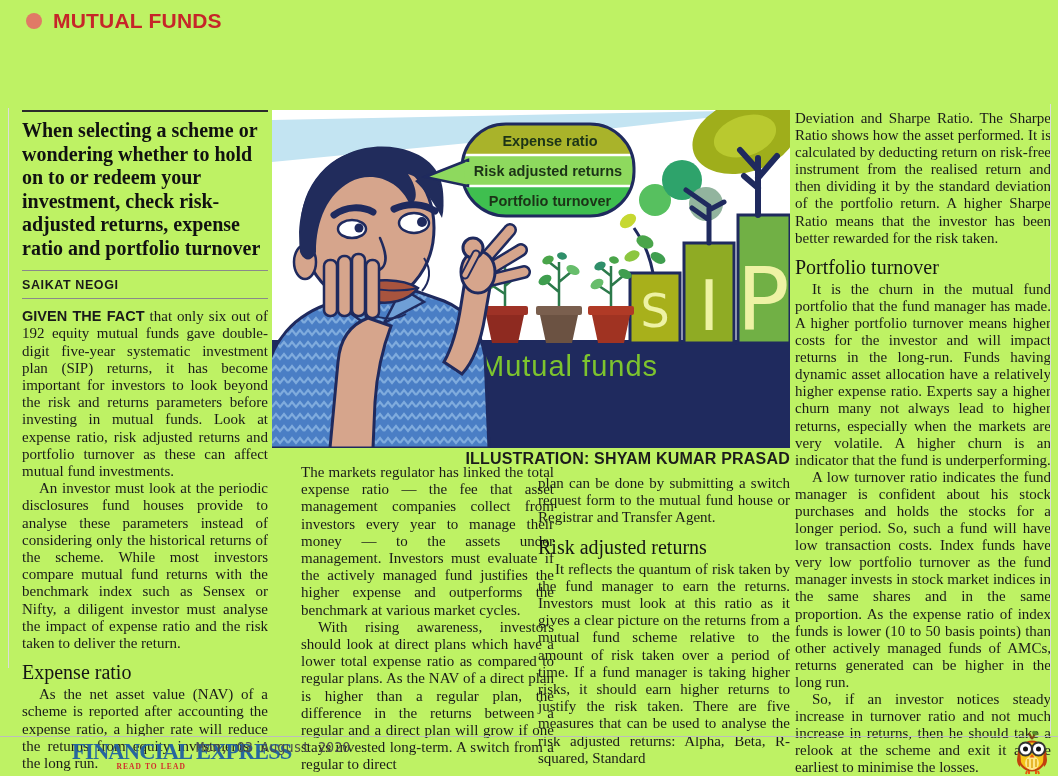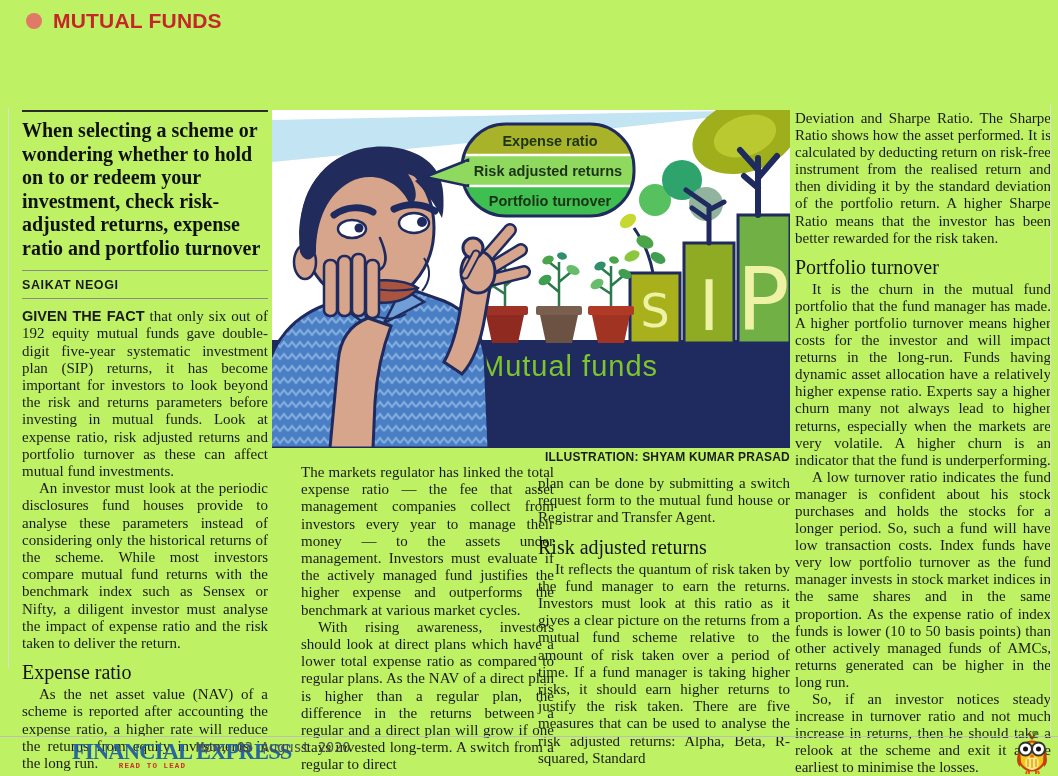--- a/index.html
+++ b/index.html
@@ -27,30 +27,30 @@
   .byline{font-family:"Liberation Sans",sans-serif;font-weight:700;font-size:12.5px;
           letter-spacing:0.6px;color:#1a1a1a;}
   .para{margin:0;}
   .para.indent{text-indent:17px;}
   .lead-prefix{font-family:"Liberation Sans",sans-serif;font-weight:800;font-size:14.5px;}
   .subhead{font-size:20px;font-weight:400;color:#141414;margin:9px 0 3px 0;text-align:left;
            line-height:22px;}
   
   #illustration{position:absolute;left:272px;top:110px;width:518px;height:338px;background:#fff;}
   #illo-credit{position:absolute;left:272px;top:450px;width:518px;text-align:right;
-               font-family:"Liberation Sans",sans-serif;font-weight:700;font-size:12px;
+               font-family:"Liberation Sans",sans-serif;font-weight:700;font-size:16px;
                color:#1c1c1c;letter-spacing:0.2px;}
   
   .vline{position:absolute;width:1px;background:#dcdcdc;}
   
   #footer{position:absolute;left:0;top:736px;width:1058px;height:40px;border-top:1px solid #bdbdbd;}
   #brand{position:absolute;left:24px;top:5px;font-family:Liberation Serif, serif;
          font-weight:700;font-size:22.5px;letter-spacing:-0.8px;color:#27669e;line-height:20px;margin-left:48px;}
   #tagline{position:absolute;left:24px;top:25px;width:162px;text-align:right;
-           font-family:Liberation Mono, monospace;font-weight:700;font-size:7.5px;
+           font-family:Liberation Serif, serif;font-weight:700;font-size:7.5px;
            letter-spacing:1.1px;color:#d22b2b;}
   #meta{position:absolute;left:196px;top:2px;font-family:"DejaVu Sans Mono",monospace;
         font-size:13.5px;color:#4d4d4d;line-height:17px;text-align:left;}
   #meta a{color:#4d4d4d;text-decoration:none;}
   #owl{position:absolute;left:1012px;top:-8px;}
 </style>
 </head>
 <body>
 
 <div id="page">

